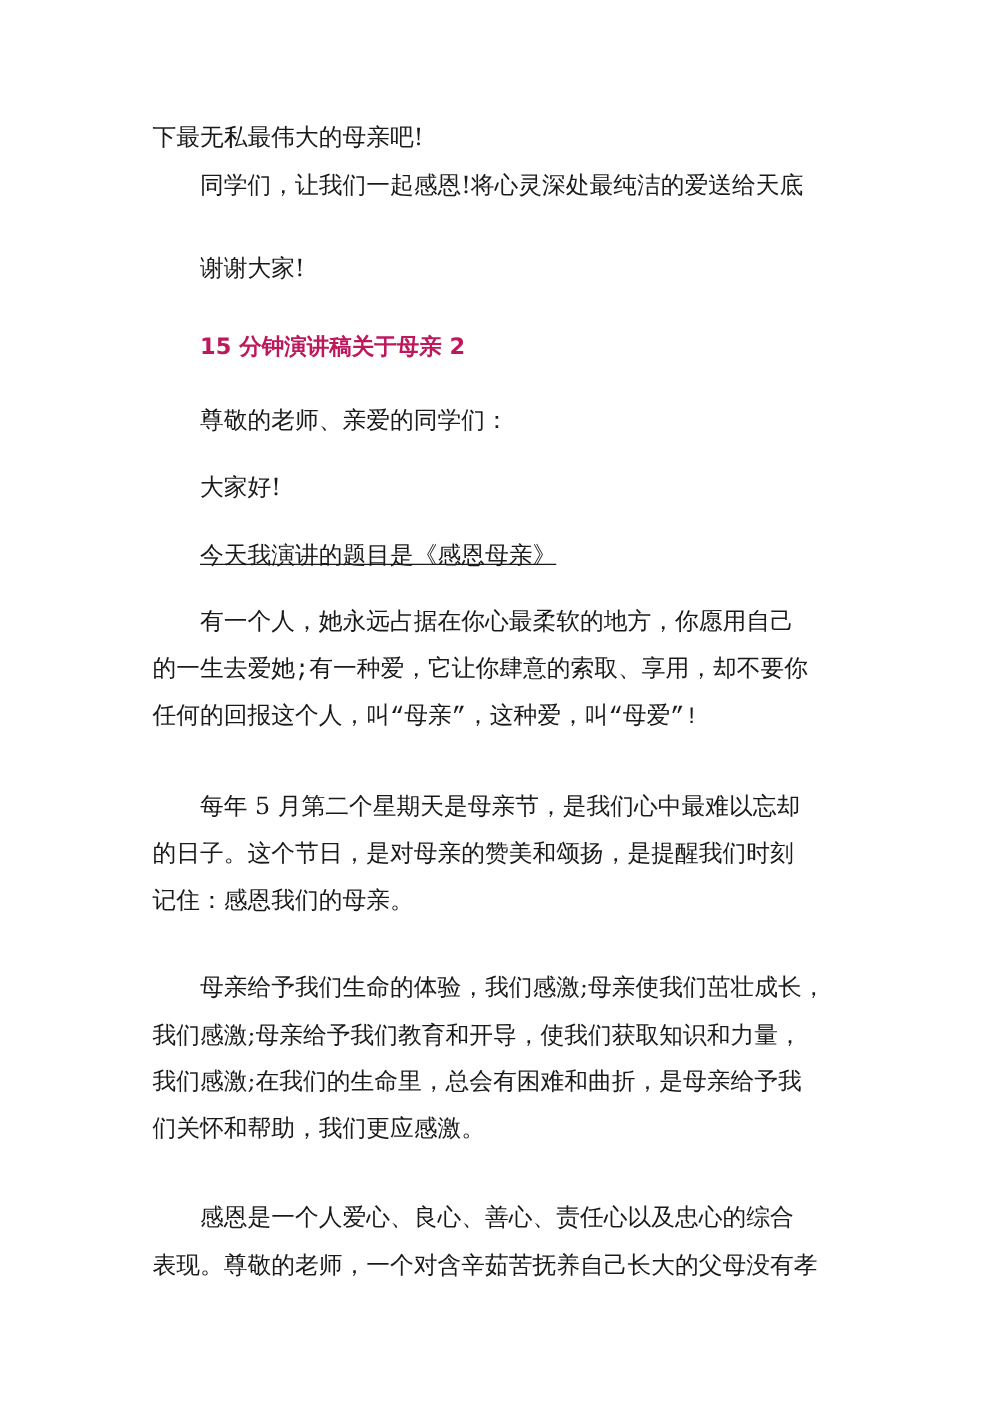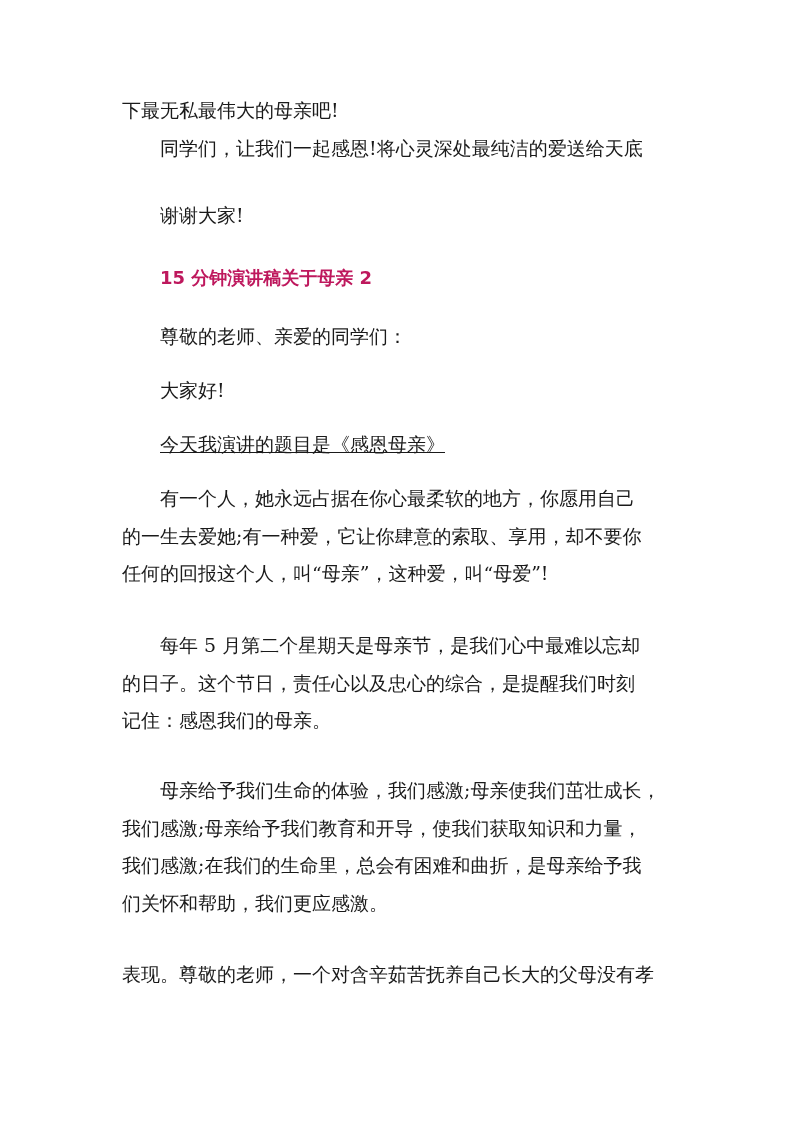--- a/index.html
+++ b/index.html
@@ -39,36 +39,37 @@
   </p>
 
   <p class="para" style="top:372px;">
     <span class="line indent">大家好!</span>
   </p>
 
   <p class="para" style="top:426px;text-decoration:underline;">
     <span class="line indent">今天我演讲的题目是《感恩母亲》</span>
   </p>
 
-  <p class="para" style="top:480px;">
+  <p class="para" style="top:480px;font-family:Liberation Mono, monospace;">
     <span class="line indent">有一个人，她永远占据在你心最柔软的地方，你愿用自己</span>
     <span class="line">的一生去爱她;有一种爱，它让你肆意的索取、享用，却不要你</span>
     <span class="line">任何的回报这个人，叫“母亲”，这种爱，叫“母爱”!</span>
   </p>
 
   <p class="para" style="top:627px;">
     <span class="line indent">每年 5 月第二个星期天是母亲节，是我们心中最难以忘却</span>
-    <span class="line">的日子。这个节日，责任心以及忠心的综合，是提醒我们时刻</span>
+    <span class="line">的日子。这个节日，是对母亲的赞美和颂扬，是提醒我们时刻</span>
     <span class="line">记住：感恩我们的母亲。</span>
   </p>
 
   <p class="para" style="top:772px;">
     <span class="line indent">母亲给予我们生命的体验，我们感激;母亲使我们茁壮成长，</span>
     <span class="line">我们感激;母亲给予我们教育和开导，使我们获取知识和力量，</span>
     <span class="line">我们感激;在我们的生命里，总会有困难和曲折，是母亲给予我</span>
     <span class="line">们关怀和帮助，我们更应感激。</span>
   </p>
 
   <p class="para" style="top:956px;">
+    <span class="line indent">感恩是一个人爱心、良心、善心、责任心以及忠心的综合</span>
     <span class="line">表现。尊敬的老师，一个对含辛茹苦抚养自己长大的父母没有孝</span>
   </p>
 
 </div>
 
 </body></html>

